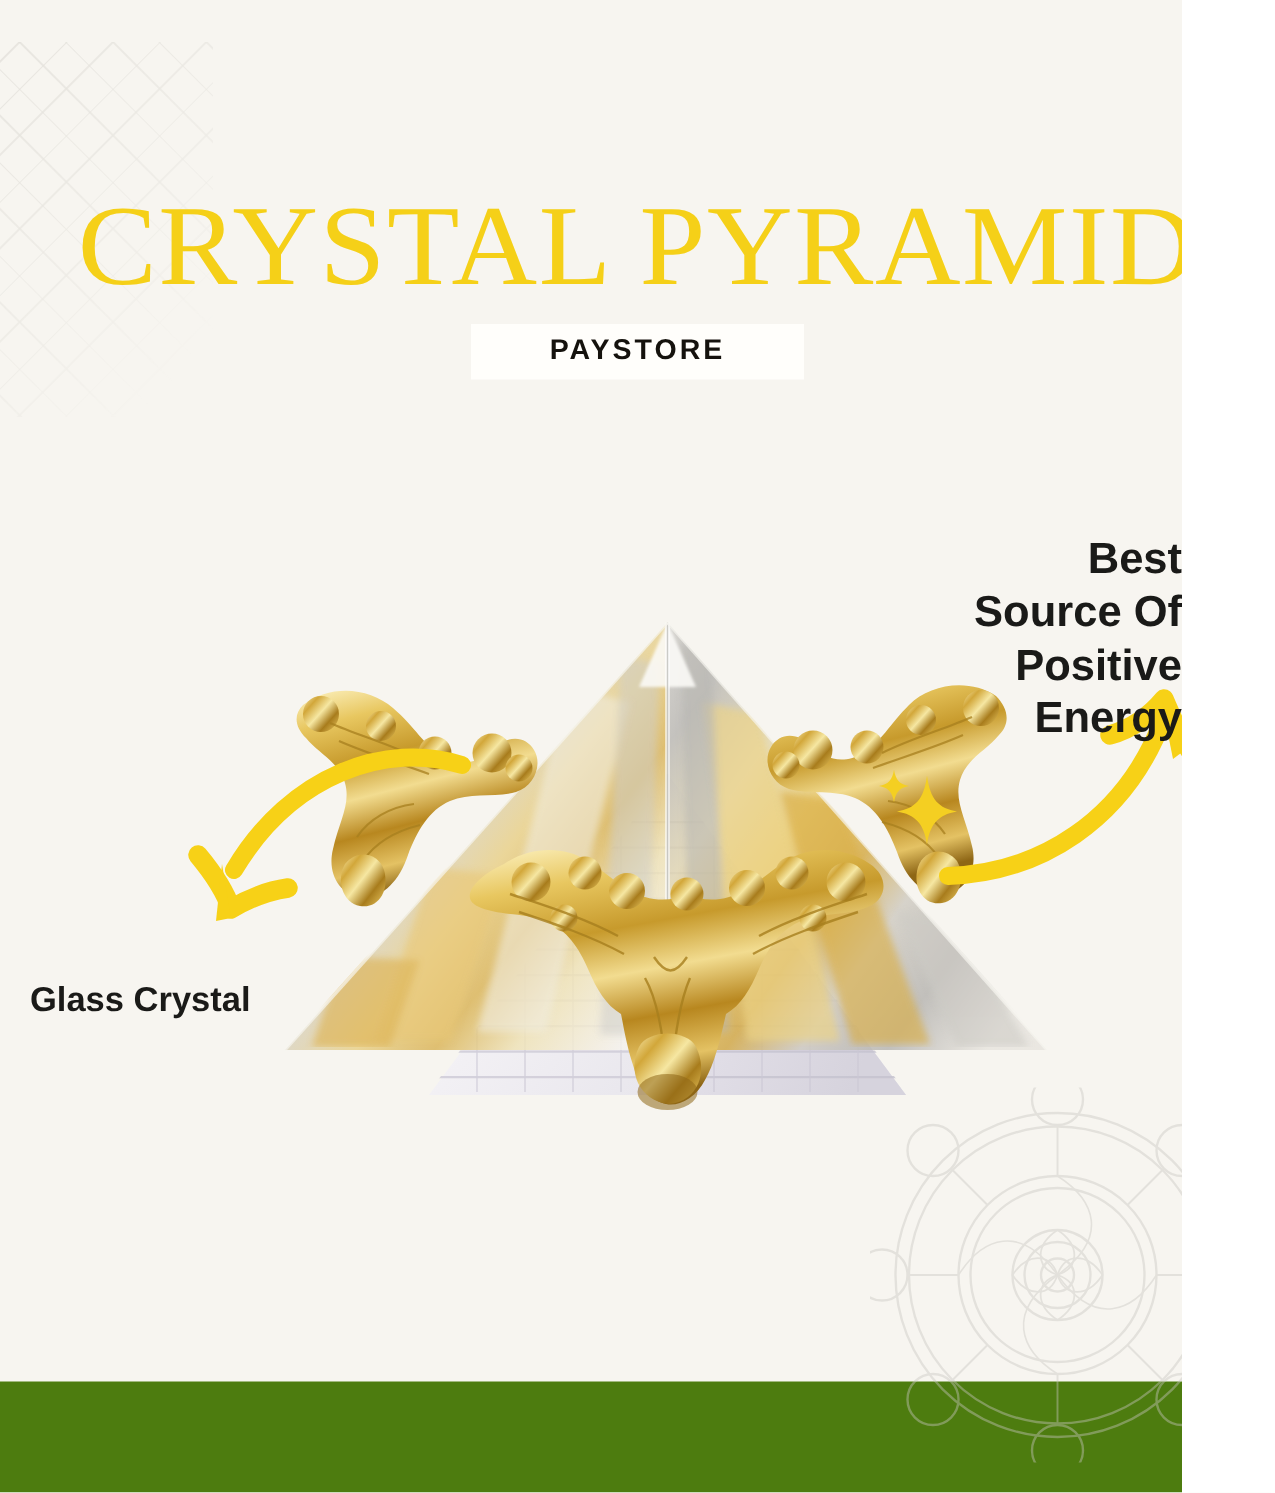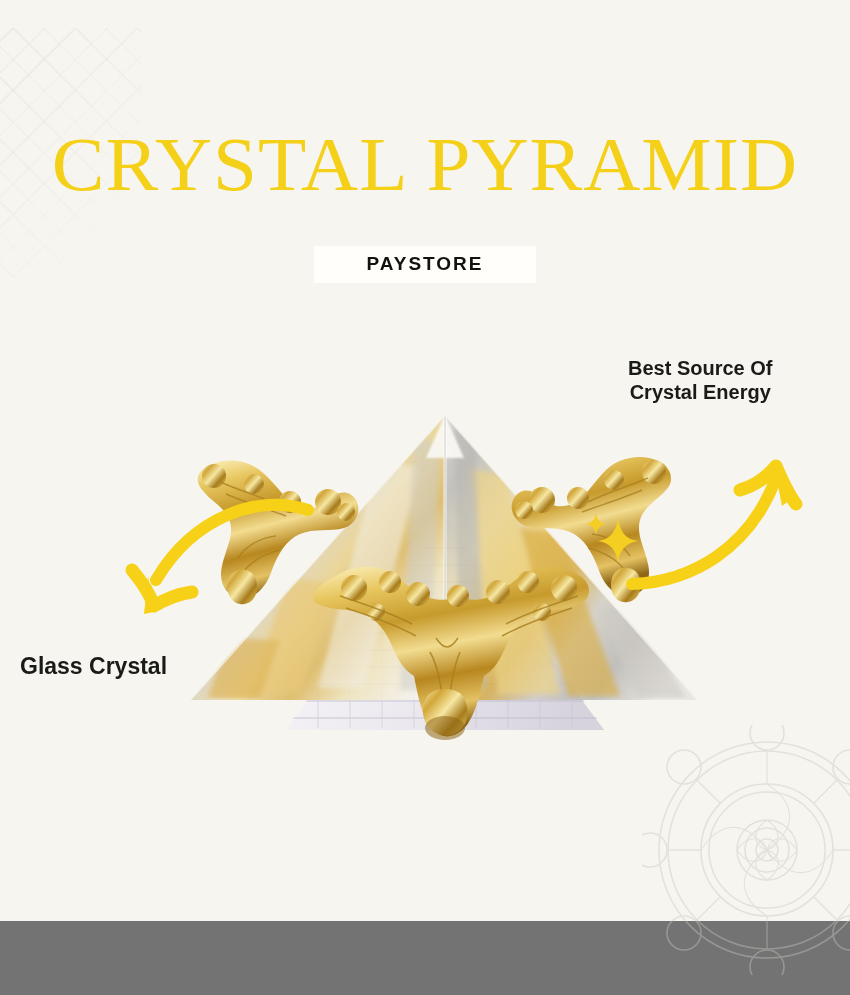--- a/index.html
+++ b/index.html
@@ -8,24 +8,24 @@
     padding: 0;
     background: #ffffff;
   }
   body {
     font-family: "Liberation Sans", sans-serif;
     -webkit-font-smoothing: antialiased;
   }
 
   .stage {
     position: relative;
-    width: 850px;
+    width: 788px;
     height: 995px;
     overflow: hidden;
-    background: #737373;
+    background: #4d7c0f;
   }
 
   
   .backdrop {
     position: absolute;
     left: 0;
     top: 0;
     width: 850px;
     height: 921px;
     background: #f7f5f0;
@@ -81,36 +81,35 @@
   }
   .badge {
     display: inline-block;
     background: #fffefb;
     color: #15120d;
     font-family: "Liberation Sans", sans-serif;
     font-weight: 700;
     font-size: 19px;
     letter-spacing: 2.0px;
     padding: 7px 52px 8px 52px;
-    margin-top: 30px;
   }
 
   
   .callout {
     position: absolute;
     font-family: "Liberation Sans", sans-serif;
     font-weight: 700;
     color: #1a1a18;
     line-height: 1.22;
   }
   .callout-right {
     left: 628px;
     top: 356px;
-    font-size: 20px;
-    text-align: center;
+    font-size: 29px;
+    text-align: right;
   }
   .callout-left {
     left: 20px;
     top: 652px;
     font-size: 23px;
     text-align: center;
   }
 
   
   .arrow-left {
@@ -467,20 +466,20 @@
     <path d="M150 22 L166 56 L158 62 Z" fill="#f7d117"></path>
   </svg>
 
   <svg class="sparkle" viewBox="0 0 62 62">
     <path d="M38 12 C40 28 46 34 58 36 C46 38 40 44 38 58 C36 44 30 38 18 36 C30 34 36 28 38 12 Z" fill="#f4cf22"></path>
     <path d="M16 8 C17 15 20 18 26 19 C20 20 17 23 16 30 C15 23 12 20 6 19 C12 18 15 15 16 8 Z" fill="#f4cf22"></path>
   </svg>
 
   <div class="callout callout-right">
     <div>Best Source Of</div>
-    <div>Crystal Energy</div>
+    <div>Positive Energy</div>
   </div>
 
   <div class="callout callout-left">
     <div>Glass Crystal</div>
   </div>
 
 </div>
 
 </body></html>

